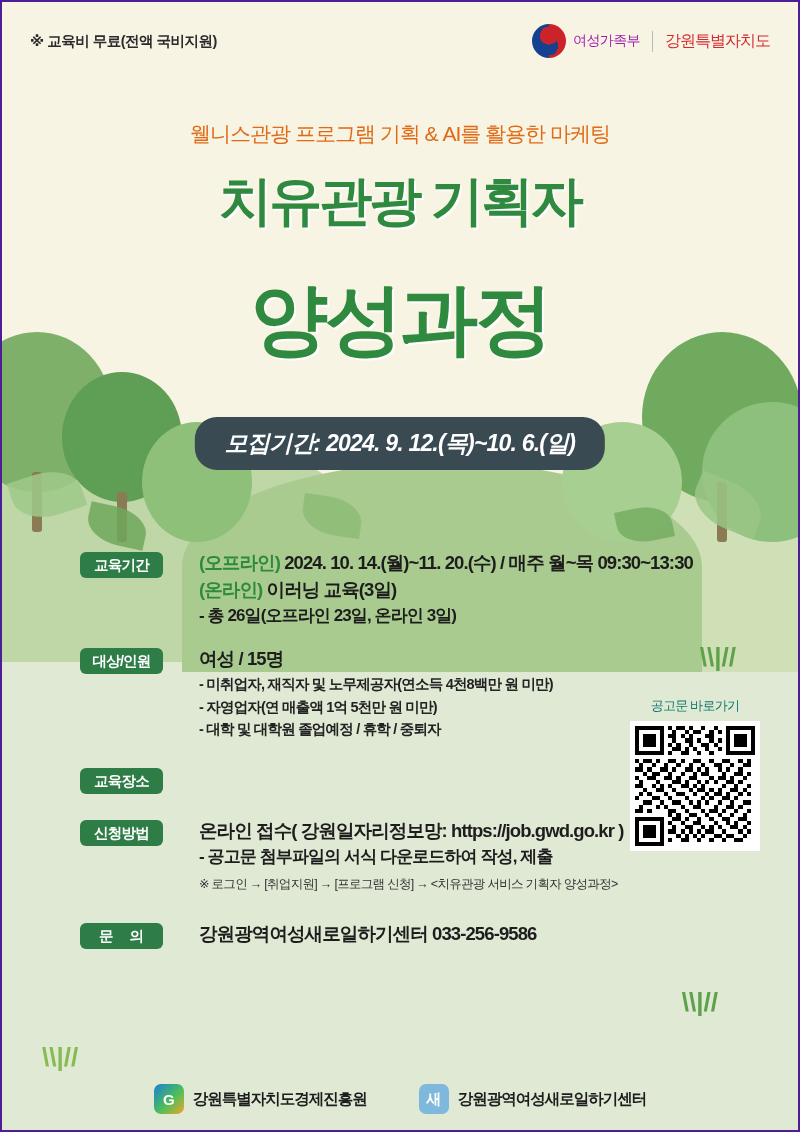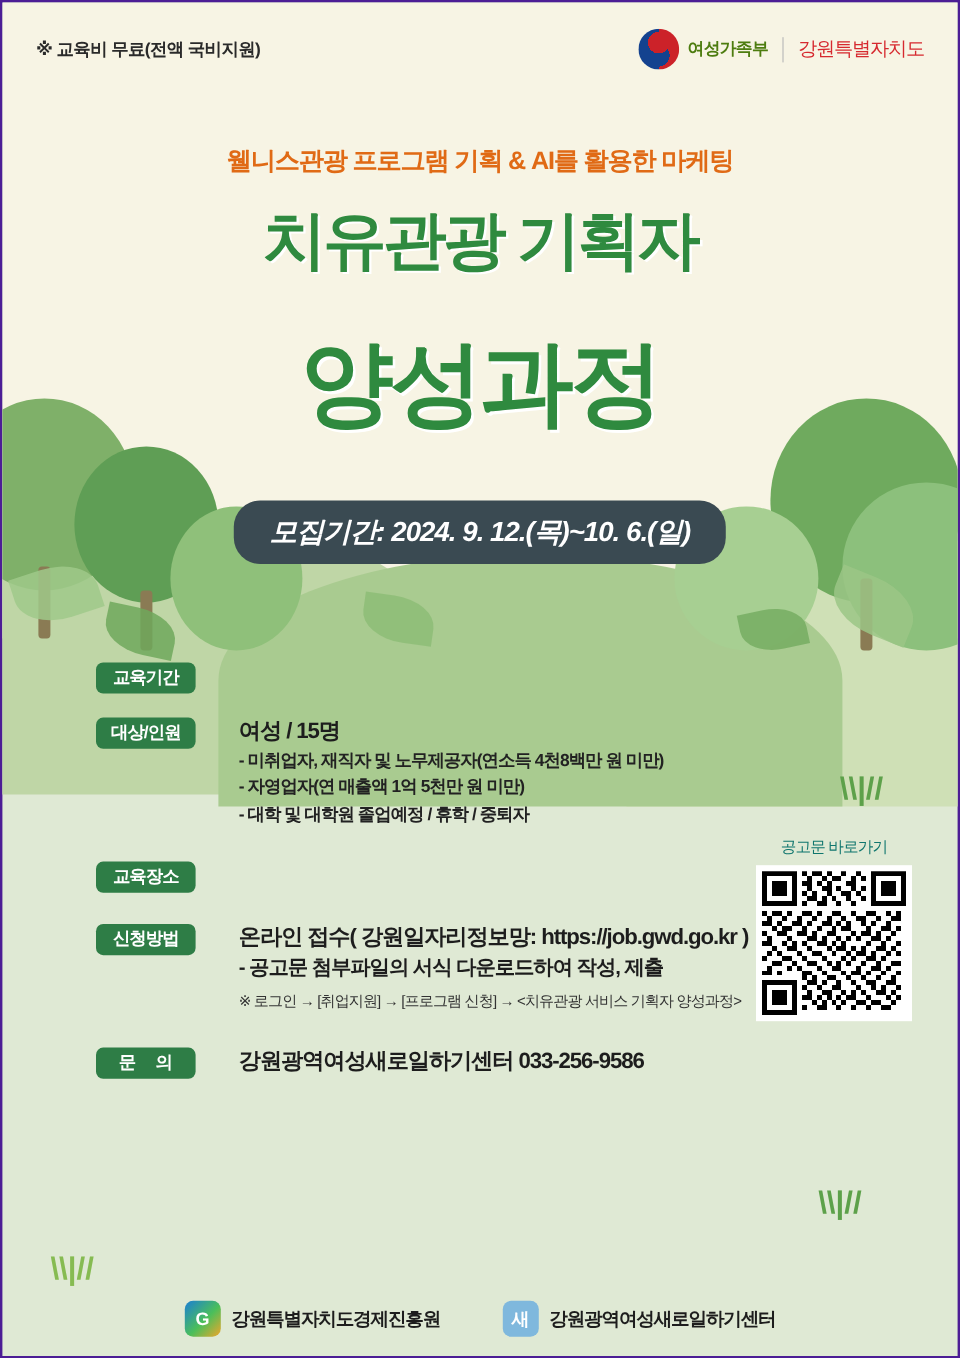--- a/index.html
+++ b/index.html
@@ -55,30 +55,30 @@
   }
   .mogef{display:flex;align-items:center;gap:7px;}
   .taegeuk{
     width:34px;height:34px;border-radius:50%;
     background:
       radial-gradient(circle at 50% 34%, #cc2229 0 9px, transparent 9px),
       radial-gradient(circle at 50% 66%, #14428f 0 9px, transparent 9px),
       conic-gradient(from 0deg,#cc2229 0 50%,#14428f 50% 100%);
     position:relative;
   }
-  .mogef-txt{font-size:14px;color:#4d7c0f;font-weight:bold;letter-spacing:-0.6px;}
+  .mogef-txt{font-size:14px;color:#a21caf;font-weight:normal;letter-spacing:-0.6px;}
   .gw-logo{
     font-size:16px;font-weight:normal;color:#d6292f;letter-spacing:-1px;
     border-left:1px solid #bbb;padding-left:12px;
   }
 
   
   .subtitle{
     position:absolute;left:0;top:118px;width:100%;text-align:center;
-    font-size:21px;font-weight:bold;color:#e06a15;letter-spacing:-1px;
+    font-size:21px;font-weight:normal;color:#e06a15;letter-spacing:-1px;
   }
   .title1{
     position:absolute;left:0;top:172px;width:100%;text-align:center;
     font-size:53px;font-weight:bold;color:#2f8a3f;letter-spacing:-3px;
     line-height:1;
     text-shadow:2px 2px 0 #ffffff;
   }
   .title2{
     position:absolute;left:0;top:278px;width:100%;text-align:center;
     font-size:78px;font-weight:bold;color:#2f8a3f;letter-spacing:-3px;
@@ -191,20 +191,29 @@
 
   <div class="subtitle">웰니스관광 프로그램 기획 &amp; AI를 활용한 마케팅</div>
   <div class="title1">치유관광 기획자</div>
   <div class="title2">양성과정</div>
   <div class="period-chip">모집기간: 2024. 9. 12.(목)~10. 6.(일)</div>
 
   <div class="info">
 
     <div class="row">
       <div class="tag">교육기간</div>
+      <div class="rowbody">
+        <div class="l-main">
+          <span class="hl">(오프라인)</span><span> 2024. 10. 14.(월)~11. 20.(수)  /  매주 월~목 09:30~13:30</span>
+        </div>
+        <div class="l-main">
+          <span class="hl">(온라인)</span><span> 이러닝 교육(3일)</span>
+        </div>
+        <div class="l-main" style="font-size:17px;">- 총 26일(오프라인 23일, 온라인 3일)</div>
+      </div>
     </div>
 
     <div class="row">
       <div class="tag">대상/인원</div>
       <div class="rowbody">
         <div class="l-main">여성  / 15명</div>
         <div class="l-sub">- 미취업자, 재직자 및 노무제공자(연소득 4천8백만 원 미만)</div>
         <div class="l-sub">- 자영업자(연 매출액 1억 5천만 원 미만)</div>
         <div class="l-sub">- 대학 및 대학원 졸업예정 / 휴학 / 중퇴자</div>
       </div>

